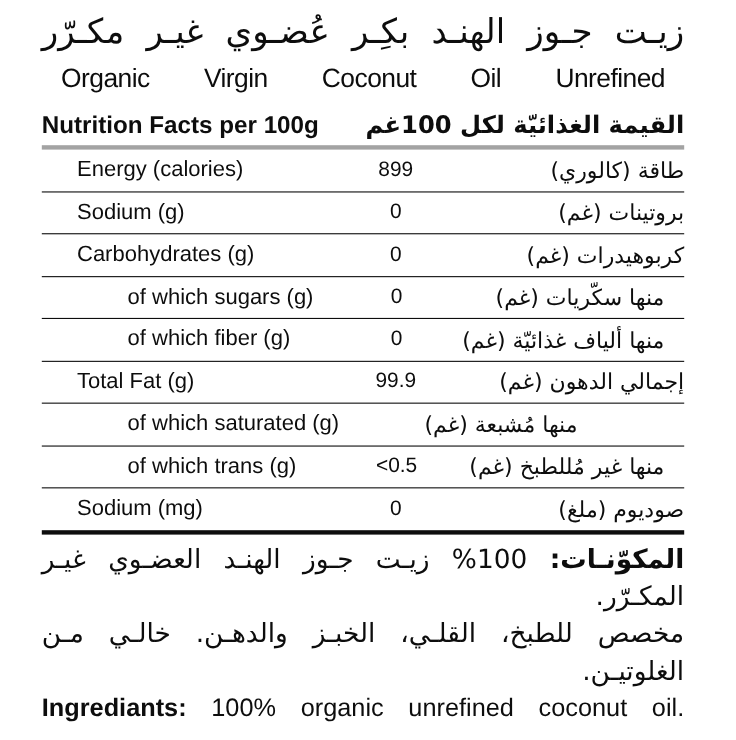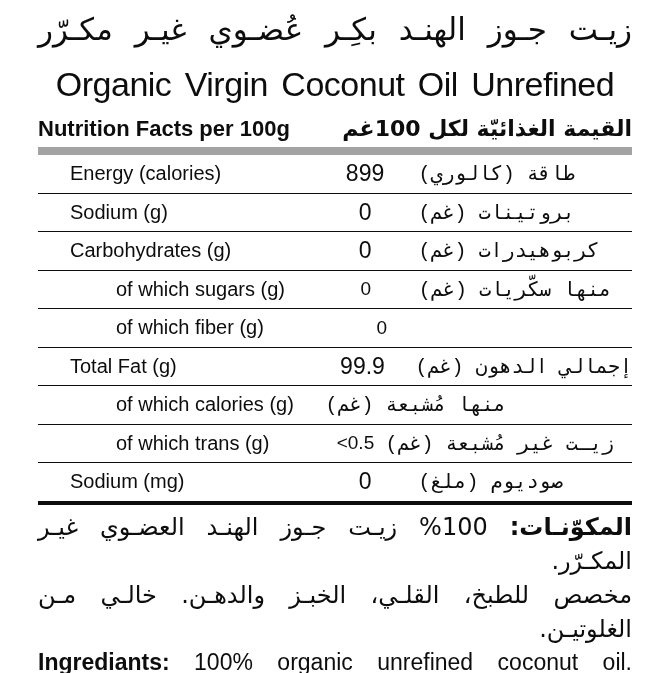--- a/index.html
+++ b/index.html
@@ -7,69 +7,70 @@
     padding: 0;
     background: #ffffff;
     width: 669px;
     height: 673px;
     overflow: hidden;
   }
   .label {
     box-sizing: border-box;
     width: 669px;
     height: 673px;
-    padding: 6px 37px 0 38px;
+    padding: 6px 47px 0 38px;
     color: #0d0d0d;
     font-family: "Liberation Sans", "DejaVu Sans", sans-serif;
   }
   .ar { font-family: "DejaVu Sans", sans-serif; }
 
   
   .title-ar {
     font-size: 31px;
     line-height: 46px;
     text-align: justify;
     text-align-last: justify;
     white-space: nowrap;
   }
   .title-en {
-    font-size: 34px;
+    font-size: 24px;
     line-height: 40px;
     width: 94%;
-    margin: 12px auto;
+    margin: 0 auto;
     text-align: justify;
     text-align-last: justify;
     letter-spacing: -0.5px;
     white-space: nowrap;
   }
 
   
   .thead {
     margin-top: 9px;
     display: flex;
     justify-content: space-between;
+    align-items: flex-end;
     font-weight: bold;
     padding-bottom: 5px;
-    border-bottom: 8px solid #a3a3a3;
+    border-bottom: 4px solid #a3a3a3;
   }
   .th-en { font-size: 22px; }
   .th-ar { font-size: 22px; }
 
   
   .row {
     display: flex;
     align-items: center;
     height: 37.5px;
     border-bottom: 1.5px solid #0d0d0d;
     font-size: 20px;
   }
   #rows .row:last-child { border-bottom: 4.5px solid #0d0d0d; }
   .c-en { width: 43%; box-sizing: border-box; white-space: nowrap; margin-left: 32px; }
-  .c-val { width: 19%; text-align: center; font-size: 23px; white-space: nowrap; }
-  .c-ar { width: 38%; text-align: left; box-sizing: border-box; white-space: nowrap; font-family: Liberation Mono, monospace; }
+  .c-val { width: 19%; text-align: center; font-size: 19px; white-space: nowrap; }
+  .c-ar { width: 38%; text-align: right; box-sizing: border-box; white-space: nowrap; }
   .row.indent .c-en { padding-left: 46px; }
   .row.indent .c-ar { padding-right: 18px; }
   .row.indent .c-val { font-size: 19px; }
 
   
   .footer { margin-top: 5px; }
   .foot-ar {
     font-size: 24px;
     line-height: 34px;
     text-align: justify;
@@ -118,37 +119,38 @@
 
     <div class="row indent">
       <div class="c-en">of which sugars (g)</div>
       <div class="c-val">0</div>
       <div class="c-ar ar" dir="rtl">منها سكّريات (غم)</div>
     </div>
 
     <div class="row indent">
       <div class="c-en">of which fiber (g)</div>
       <div class="c-val">0</div>
+      <div class="c-ar ar" dir="rtl">منها ألياف غذائيّة (غم)</div>
     </div>
 
     <div class="row">
       <div class="c-en">Total Fat (g)</div>
       <div class="c-val">99.9</div>
       <div class="c-ar ar" dir="rtl">إجمالي الدهون (غم)</div>
     </div>
 
     <div class="row indent">
-      <div class="c-en">of which calories (g)</div>
+      <div class="c-en">of which saturated (g)</div>
       <div class="c-ar ar" dir="rtl">منها مُشبعة (غم)</div>
     </div>
 
     <div class="row indent">
       <div class="c-en">of which trans (g)</div>
       <div class="c-val">&lt;0.5</div>
-      <div class="c-ar ar" dir="rtl">زيـت غير مُشبعة (غم)</div>
+      <div class="c-ar ar" dir="rtl">منها غير مُللطبخ (غم)</div>
     </div>
 
 
     <div class="row">
       <div class="c-en">Sodium (mg)</div>
       <div class="c-val">0</div>
       <div class="c-ar ar" dir="rtl">صوديوم (ملغ)</div>
     </div>
   </div>
   </div>

